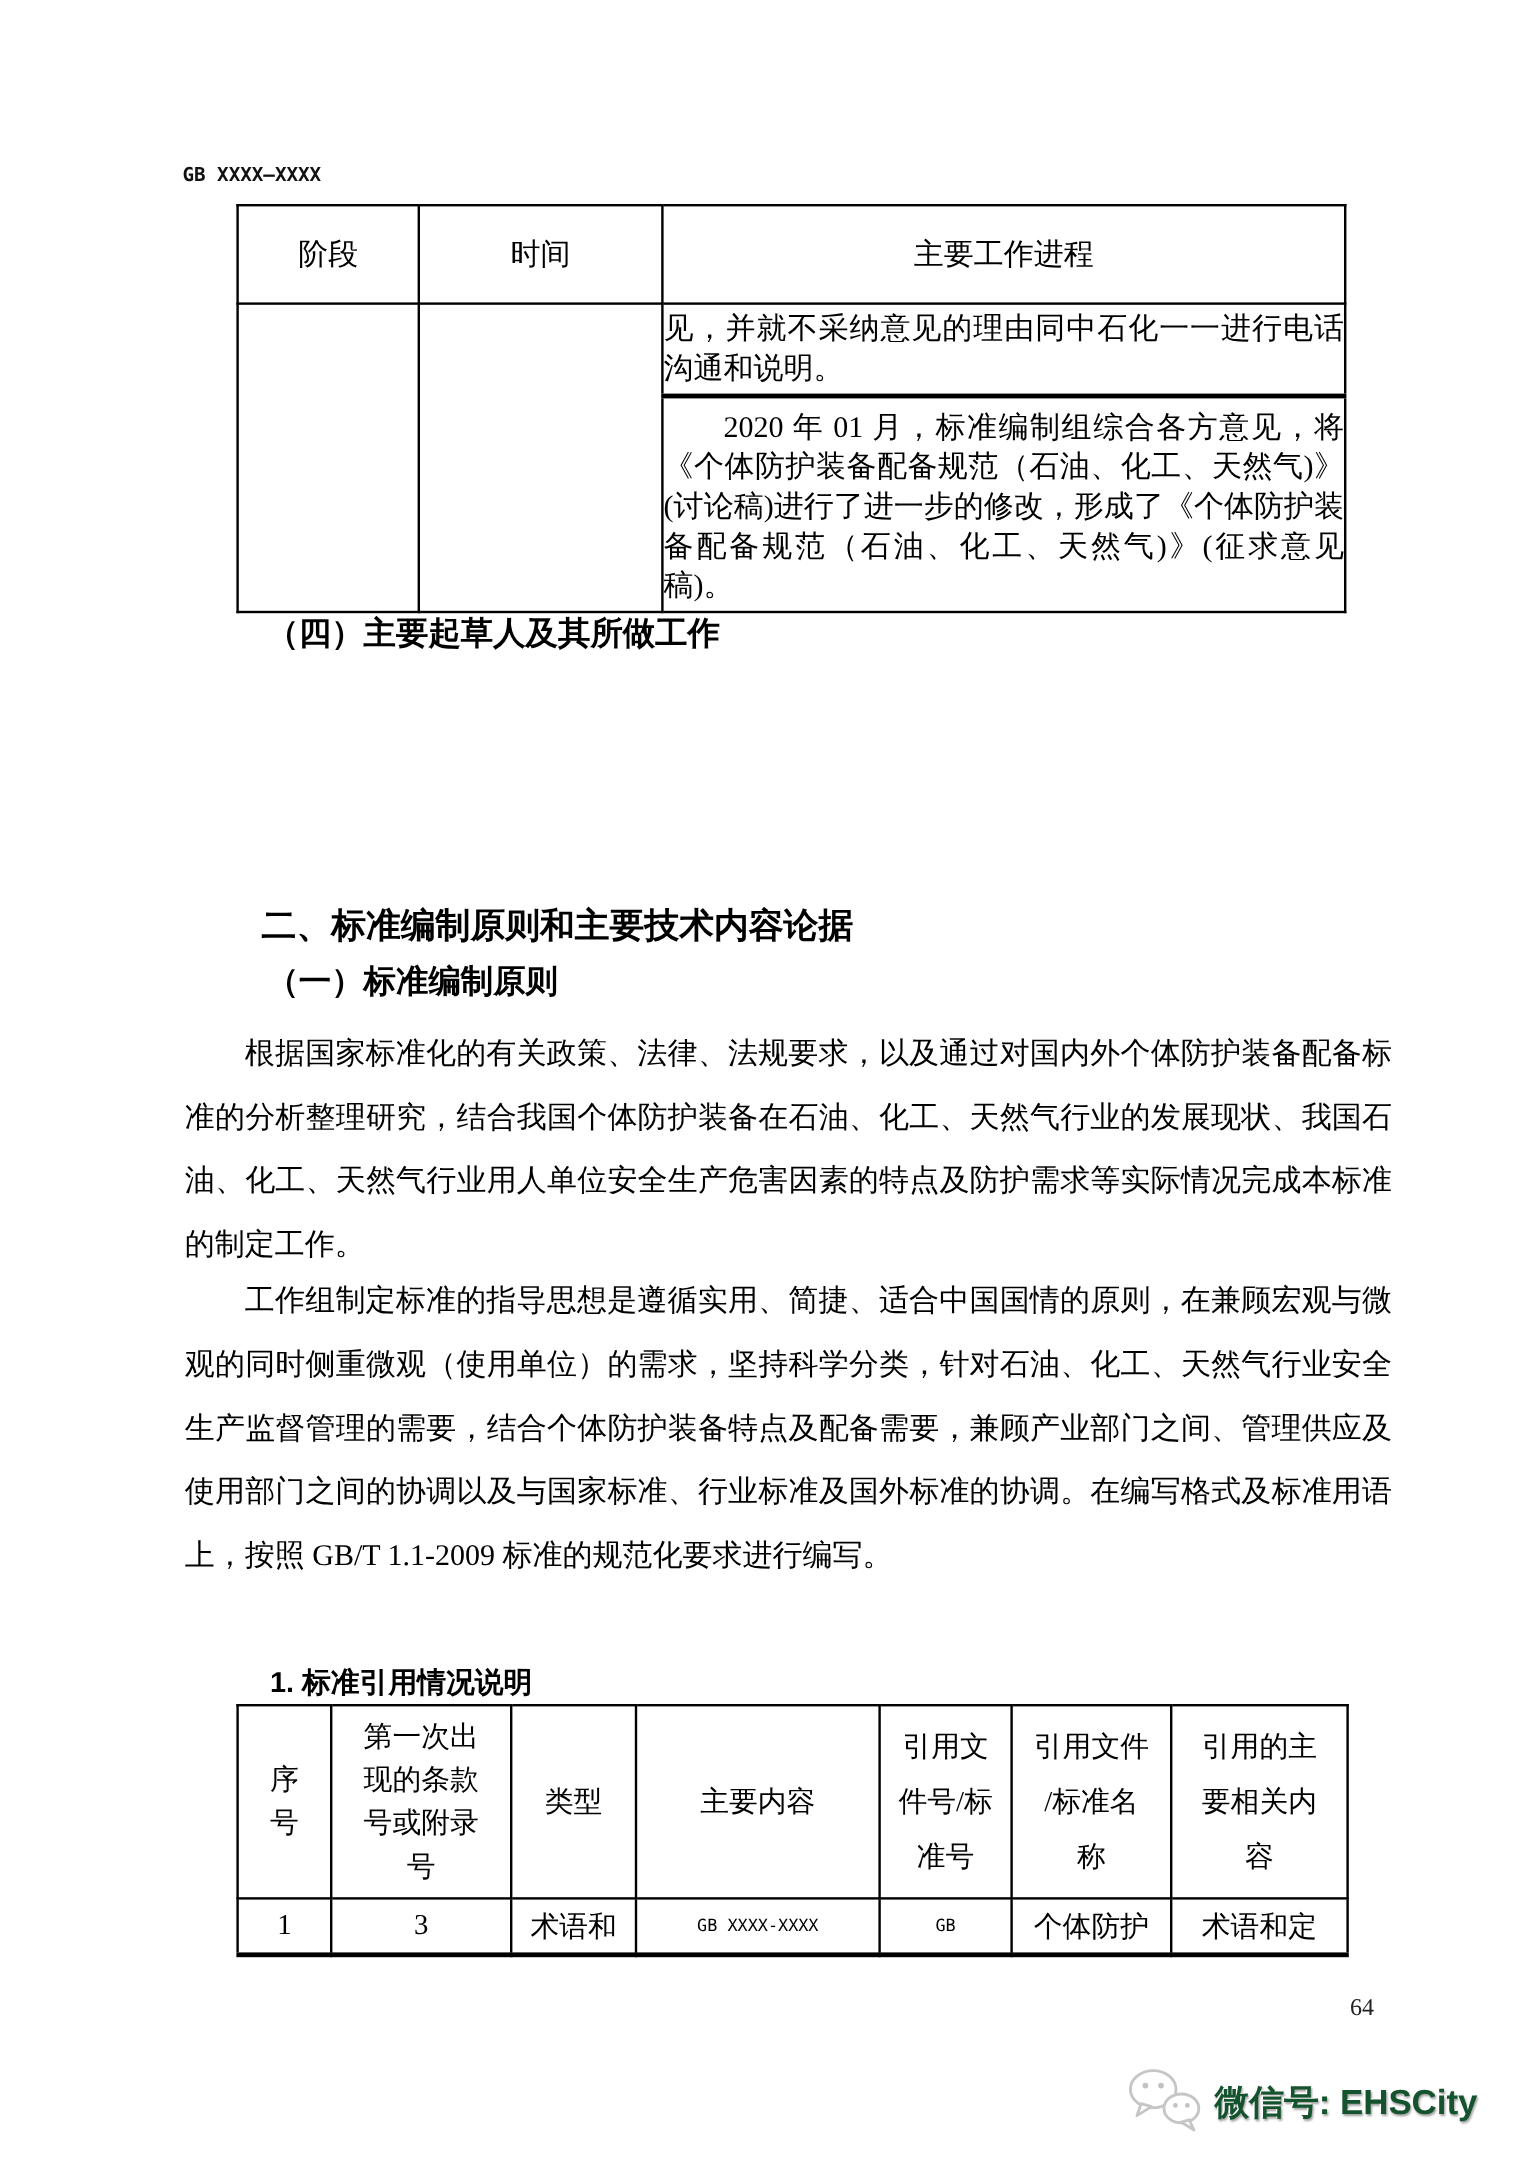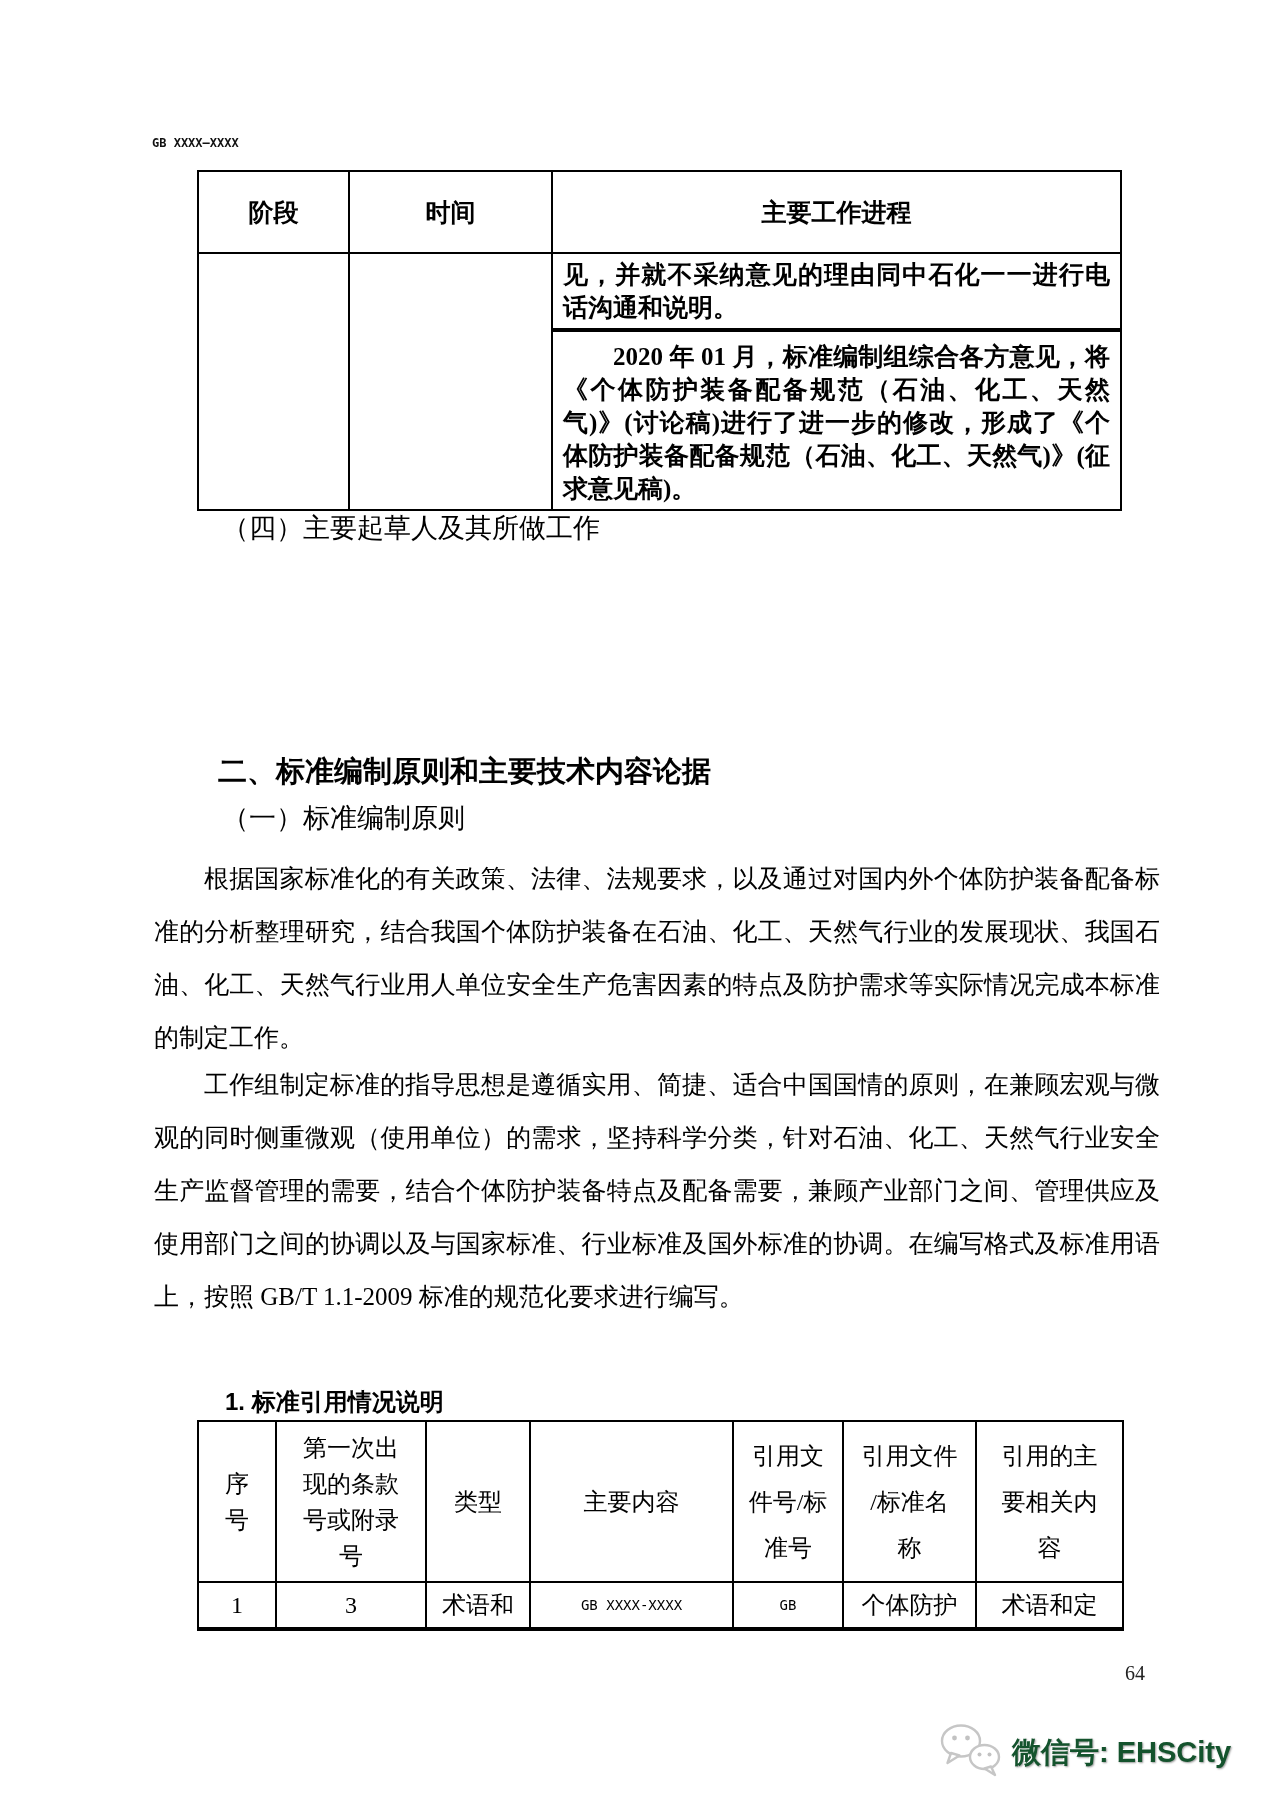--- a/index.html
+++ b/index.html
@@ -10,39 +10,39 @@
     background:#ffffff;
     font-family:"Liberation Serif","DejaVu Serif",serif;
     color:#000;
     overflow:hidden;
   }
   .abs{position:absolute;}
   
   .doc-code{
     left:152px;top:136px;
     font-family:"DejaVu Sans Mono","Liberation Mono",monospace;
-    font-size:12px;font-weight:600;letter-spacing:0px;color:#111;
+    font-size:16px;font-weight:600;letter-spacing:0px;color:#111;
   }
   
   .t1{left:197px;top:170px;}
   table{border-collapse:collapse;table-layout:fixed;background:#fff;}
   .t1 table{width:923px;}
   .t1 th,.t1 td{
     border:2px solid #000;
-    font-size:25px;font-weight:bold;
-    padding:4px 10px;vertical-align:middle;
+    font-size:25px;font-weight:normal;
+    padding:4px 0;vertical-align:middle;
     line-height:33px;
     margin-top:28px;
   }
   .t1 th{height:72px;text-align:center;}
   .t1 td.cell-a{height:62px;text-align:justify;vertical-align:middle;}
   .t1 td.cell-b{height:164px;text-align:justify;text-indent:2em;vertical-align:top;padding-top:8px;border-top:4px solid #000;}
   .t1 col.c1{width:151px;} .t1 col.c2{width:203px;} .t1 col.c3{width:569px;}
   
-  .h-sec{font-family:"Liberation Sans","DejaVu Sans",sans-serif;font-weight:normal;font-size:27px;color:#000;white-space:nowrap;}
+  .h-sec{font-family:"Liberation Sans","DejaVu Sans",sans-serif;font-weight:bold;font-size:27px;color:#000;white-space:nowrap;}
   .h-chap{font-family:"Liberation Sans","DejaVu Sans",sans-serif;font-weight:bold;font-size:29px;color:#000;white-space:nowrap;}
   .h-sub{font-family:"Liberation Sans","DejaVu Sans",sans-serif;font-weight:bold;font-size:24px;color:#000;white-space:nowrap;}
   .h4{left:222px;top:510px;}
   .h2c{left:218px;top:736px;margin-top:16px;}
   .h1{left:222px;top:800px;}
   .hs2{left:222px;top:1328px;}
   .hsub{left:225px;top:1386px;}
   
   .para{
     left:154px;width:1006px;

